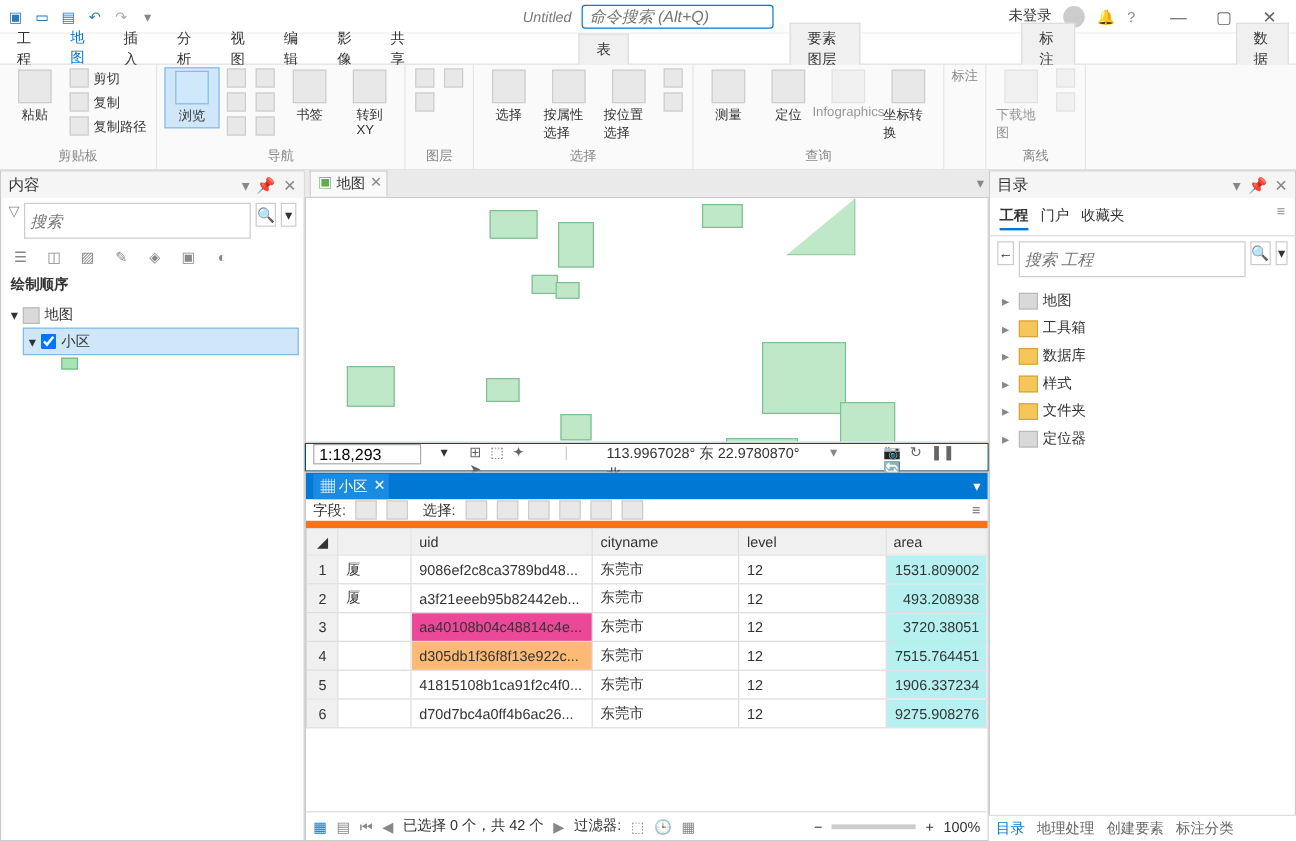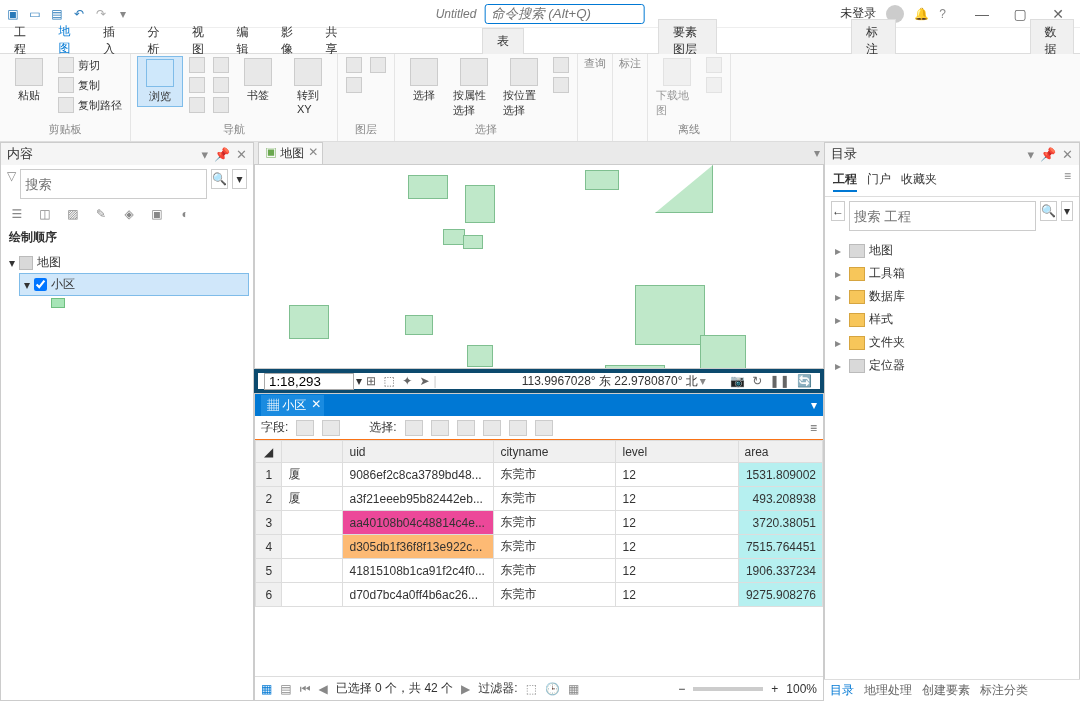--- a/index.html
+++ b/index.html
@@ -28,45 +28,45 @@
 .mini-stack { display: flex; flex-direction: column; gap: 2px; }
 .mini-btn { display: flex; align-items: center; gap: 4px; cursor: pointer; padding: 1px 2px; font-size: 11px; }
 .mini-btn .ico { width: 16px; height: 16px; background: #e8e8e8; border: 1px solid #ccc; }
 .workspace { flex: 1; display: flex; min-height: 0; }
 .panel { border: 1px solid #ccc; display: flex; flex-direction: column; }
 .panel-header { height: 22px; background: #f5f5f5; display: flex; align-items: center; padding: 0 6px; font-size: 13px; justify-content: space-between; }
 .panel-header .ctrls { display: flex; gap: 6px; color: #888; }
 .panel-header .ctrls span { cursor: pointer; }
 .contents-panel { width: 254px; }
 .search-row { padding: 4px 6px; display: flex; gap: 4px; }
-.search-row input { flex: 1; height: 20px; border: 1px solid #ccc; padding: 14px 4px; color: #999; }
+.search-row input { flex: 1; height: 20px; border: 1px solid #ccc; padding: 14px 4px; font-style: italic; color: #999; }
 .search-row .sbtn { width: 20px; height: 20px; border: 1px solid #ccc; display: flex; align-items: center; justify-content: center; cursor: pointer; }
 .tool-row { padding: 2px 6px; display: flex; gap: 8px; }
 .tool-row span { width: 20px; height: 18px; display: inline-flex; align-items: center; justify-content: center; cursor: pointer; color: #888; }
 .section-label { padding: 4px 8px; font-weight: bold; }
 .tree { padding: 2px 4px; }
 .tree-item { display: flex; align-items: center; gap: 4px; padding: 2px 4px; cursor: pointer; }
 .tree-item.selected { background: #d0e7fa; border: 1px solid #7fbce9; }
 .tree-item input[type=checkbox] { width: 13px; height: 13px; }
 .tree-item .sw { width: 14px; height: 10px; background: #a7e5b7; border: 1px solid #6fbf80; display: inline-block; }
 .center { flex: 1; display: flex; flex-direction: column; min-width: 0; }
 .map-tab-bar { height: 22px; background: #eaeaea; display: flex; align-items: center; padding: 0 4px; gap: 4px; justify-content: space-between; }
 .map-tab { background: #f9f9f9; border: 1px solid #ccc; border-bottom: none; padding: 2px 18px 2px 6px; font-size: 12px; position: relative; }
 .map-tab .close { position: absolute; right: 4px; top: 2px; cursor: pointer; color: #888; }
 .map-canvas { flex: 1; background: #fff; position: relative; border: 1px solid #ccc; overflow: hidden; }
 .poly { position: absolute; background: #bfe8c9; border: 1px solid #7fbf90; }
-.map-status { height: 24px; border: 4px solid #0c4a6e; display: flex; align-items: center; padding: 0 6px; font-size: 12px; gap: 2px; }
+.map-status { height: 24px; border: 1px solid #0c4a6e; display: flex; align-items: flex-start; padding: 0 6px; font-size: 12px; gap: 16px; }
 .map-status .scale { border: 1px solid #aaa; width: 90px; padding: 0 4px; }
 .map-status .spacer { flex: 1; }
 .map-status .icon-box span { cursor: pointer; margin: 0 2px; color: #666; }
 .table-panel { border: 1px solid #ccc; display: flex; flex-direction: column; }
 .table-tab-bar { height: 22px; background: #0078d4; color: #fff; display: flex; align-items: center; padding: 0 6px; gap: 4px; justify-content: space-between; }
 .table-tab-bar .ttab { background: #1a8be0; padding: 2px 18px 2px 6px; position: relative; }
 .table-tab-bar .ttab .close { position: absolute; right: 3px; top: 2px; cursor: pointer; }
-.table-toolbar { height: 24px; display: flex; align-items: center; padding: 0 6px; gap: 8px; border-bottom: 1px solid #f97316; text-align: right; }
+.table-toolbar { height: 24px; display: flex; align-items: center; padding: 0 6px; gap: 8px; border-bottom: 6px solid #f97316; text-align: right; }
 .table-toolbar .lbl { font-weight: normal; }
 .table-toolbar span.ico { width: 18px; height: 16px; background: #e8e8e8; border: 1px solid #ccc; cursor: pointer; }
 .grid { flex: 1; overflow: auto; }
 .grid table { border-collapse: collapse; width: 100%; }
 .grid th, .grid td { border: 1px solid #ddd; padding: 3px 6px; text-align: left; height: 22px; white-space: nowrap; overflow: hidden; text-overflow: ellipsis; }
 .grid th { background: #f0f0f0; font-weight: normal; }
 .grid th.rowhdr, .grid td.rowhdr { background: #f0f0f0; width: 26px; text-align: center; }
 .grid .area { text-align: right; }
 .grid tr.hl td { background: #b6f0f0; }
 .grid tr.hl td.rowhdr { background: #f0f0f0; }
@@ -230,20 +230,38 @@
             <span class="ico"></span>
           </div>
         <div class="mini-btn">
             <span class="ico"></span>
           </div>
       </div>
     </div>
     <div class="label">选择</div>
   </div>
   <div class="ribbon-group">
+    <div class="controls">
+      <div class="big-btn">
+          <div class="ico"></div>
+          <span>测量</span>
+        </div>
+      <div class="big-btn">
+          <div class="ico"></div>
+          <span>定位</span>
+        </div>
+      <div class="big-btn" style="opacity:.5">
+          <div class="ico"></div>
+          <span>Infographics</span>
+        </div>
+      <div class="big-btn">
+          <div class="ico"></div>
+          <span>坐标转换</span>
+        </div>
+    </div>
     <div class="label">查询</div>
   </div>
   <div class="ribbon-group">
     <div class="label">标注</div>
   </div>
   <div class="ribbon-group">
     <div class="controls">
       <div class="big-btn" style="opacity:.5">
           <div class="ico"></div>
           <span>下载地图</span>
@@ -356,21 +374,21 @@
           <span>▦</span>
           <span>小区</span>
           <span class="close">✕</span>
         </div>
         <span>▾</span>
       </div>
       <div class="table-toolbar">
         <span class="lbl">字段:</span>
         <span class="ico"></span>
         <span class="ico"></span>
-        <span class="lbl" style="margin-left:21px">选择:</span>
+        <span class="lbl" style="margin-left:4px">选择:</span>
         <span class="ico"></span>
         <span class="ico"></span>
         <span class="ico"></span>
         <span class="ico"></span>
         <span class="ico"></span>
         <span class="ico"></span>
         <span style="flex:1"></span>
         <span style="color:#666">≡</span>
       </div>
       <div class="grid">

